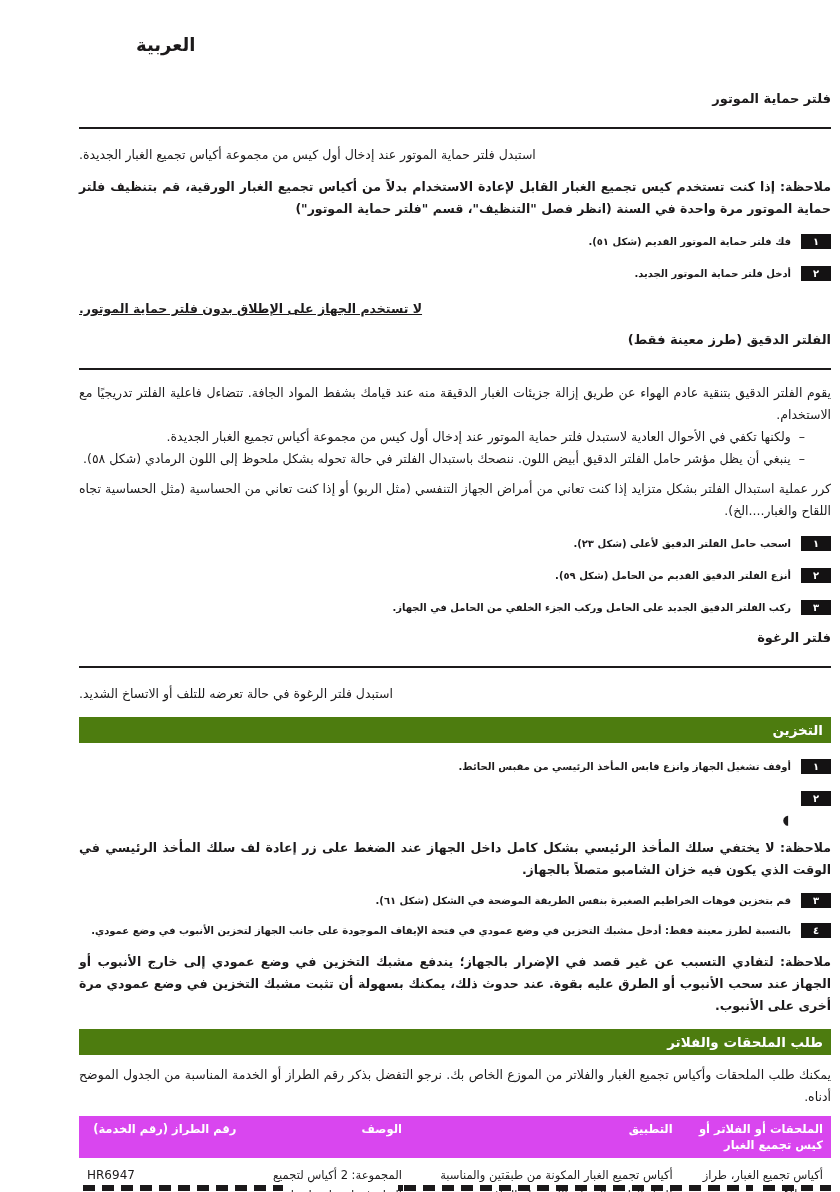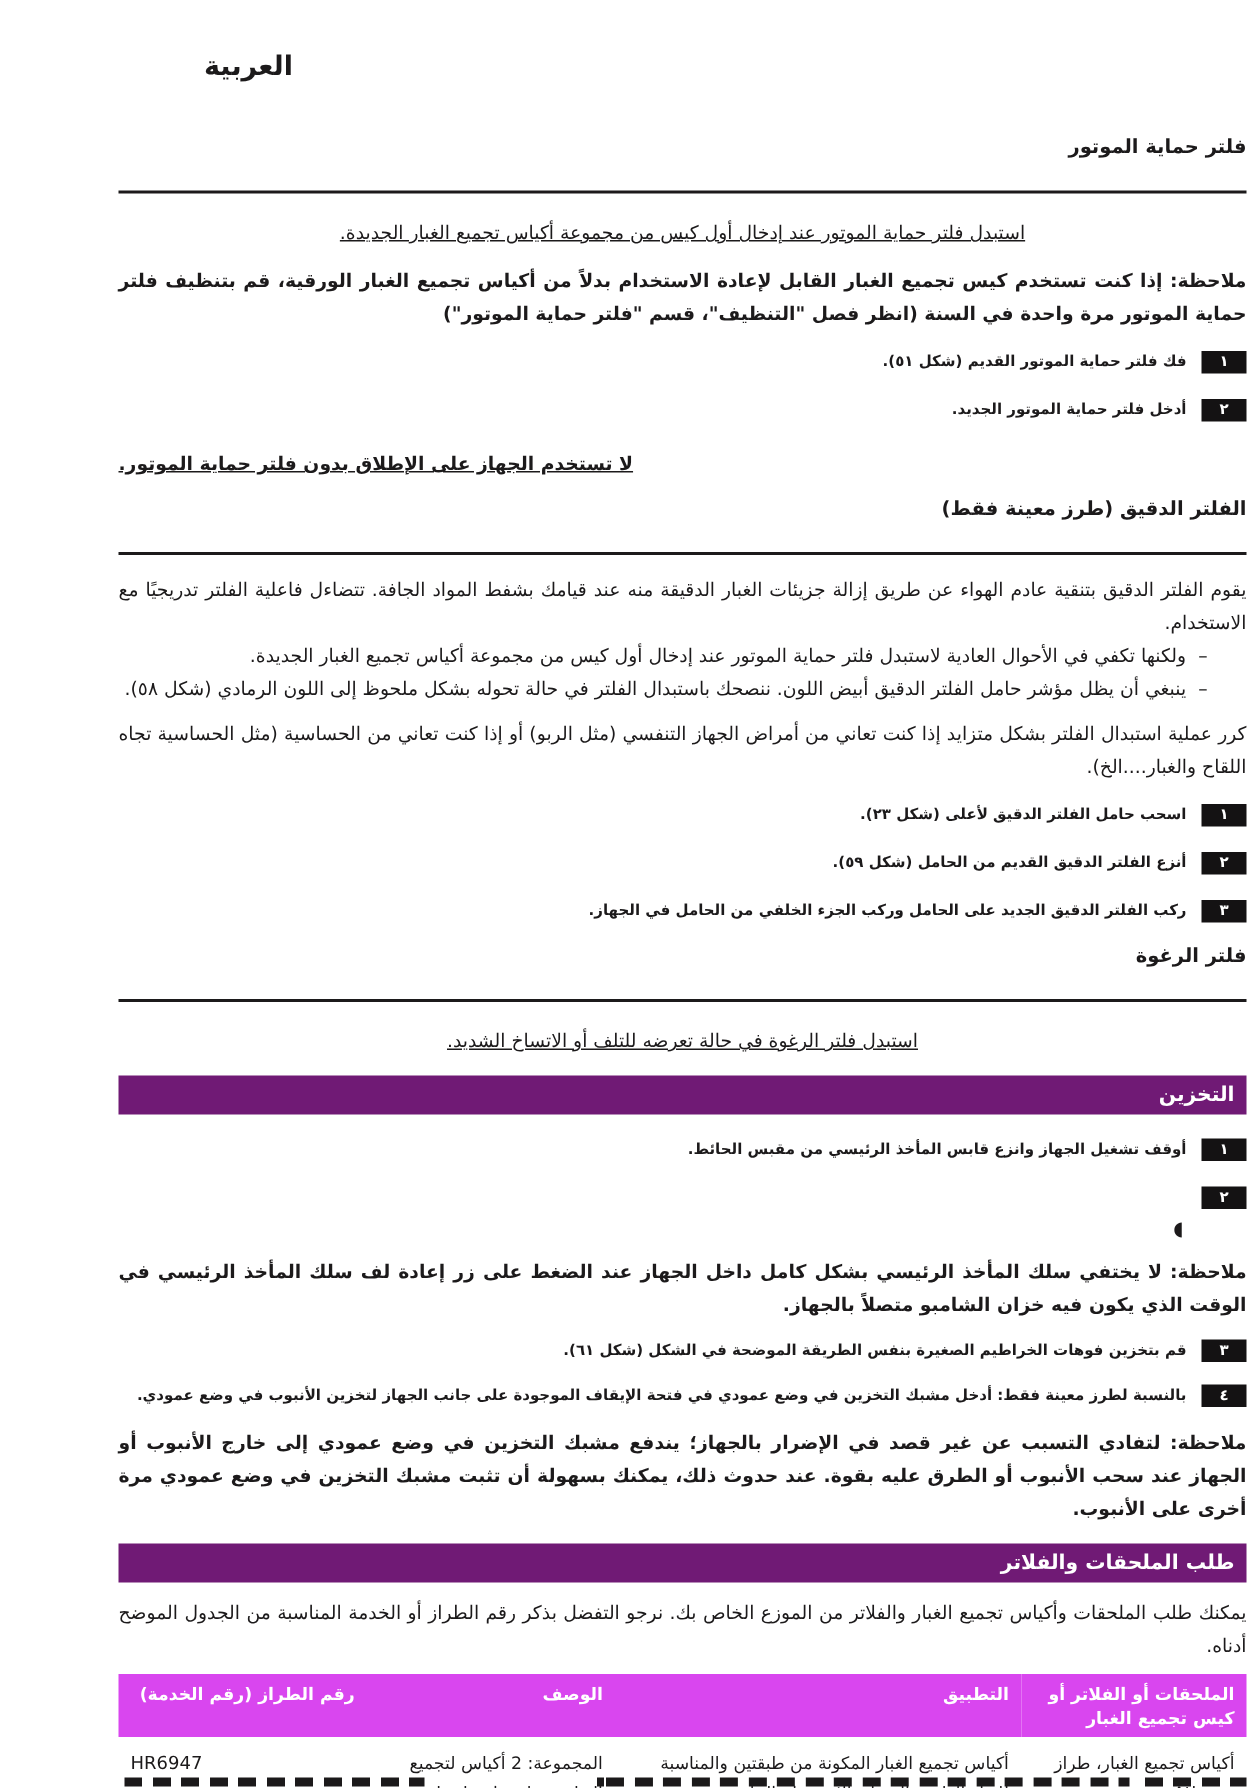--- a/index.html
+++ b/index.html
@@ -16,21 +16,21 @@
   }
 
   .sec-title {
     margin-top:10px; font-size:13px; font-weight:bold; line-height:16px;
     padding-bottom:20px; border-bottom:2.5px solid #1c1a1b; text-align:right;
   }
   .sec-title.first { margin-top:34px; }
   .sec-title.mt-lg { margin-top:12px; }
 
   .p { margin:12px 0 0; font-size:12.5px; line-height:22px; text-align:justify; }
-  .p.single { text-align:center;text-decoration:underline; }
+  .p.single { text-align:left; }
   .p.mt-lg { margin-top:15px; }
   .p.mt-sm { margin-top:8px; }
   .note { margin:10px 0 0; font-size:12.5px; font-weight:bold; line-height:22px; text-align:justify; }
 
   .step { margin:12px 0 0; display:flex; align-items:flex-start; gap:10px; }
   .step .badge {
     flex:0 0 30px; height:15px; margin-top:2px; background:#141213; color:#ffffff;
     font-size:10px; font-weight:bold; text-align:center; line-height:15px;
   }
   .step .step-text { font-size:10px; font-weight:bold; line-height:20px; text-align:right; }
@@ -41,21 +41,21 @@
   }
 
   .bullet { display:flex; gap:8px; margin:0 26px 0 0; font-size:12.5px; line-height:22px; }
   .bullet .dash { flex:0 0 auto; }
   .bullet .bullet-text { text-align:right; }
 
   .substep { display:flex; gap:8px; margin:5px 42px 0 0; font-size:12.5px; font-weight:bold; line-height:20px; }
   .substep .marker { flex:0 0 auto; font-size:13px; line-height:18px; }
 
   .banner {
-    margin-top:12px; height:26px; line-height:26px; background:#701a75; color:#ffffff;
+    margin-top:12px; height:26px; line-height:26px; background:#4d7c0f; color:#ffffff;
     font-size:13.5px; font-weight:bold; padding:0 8px; box-sizing:border-box; text-align:right;
   }
   .banner.storage { margin-top:12px; }
 
   table.acc-table { width:100%; border-collapse:collapse; margin-top:8px; table-layout:fixed; }
   .acc-table th {
     background:#d946ef; color:#ffffff; font-size:11.5px; font-weight:bold;
     text-align:right; vertical-align:top; padding:5px 8px; line-height:16px;
   }
   .acc-table td {

